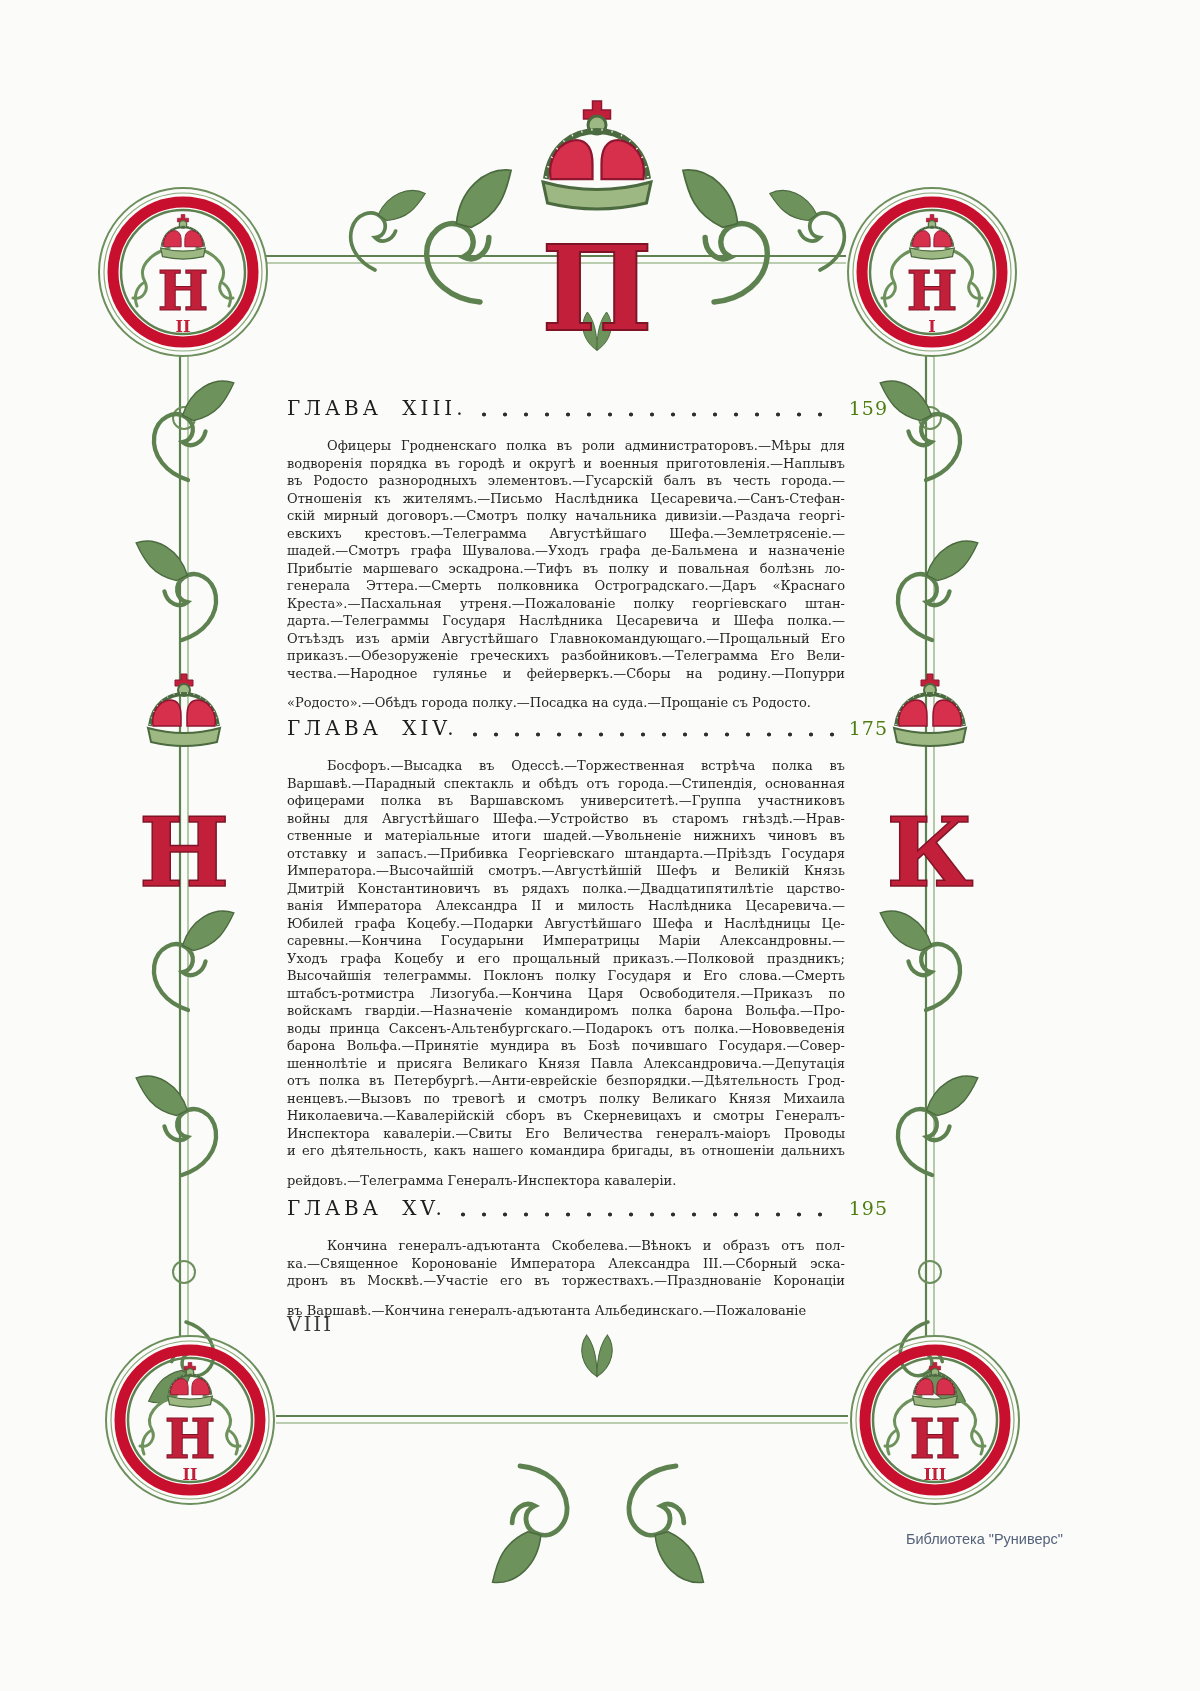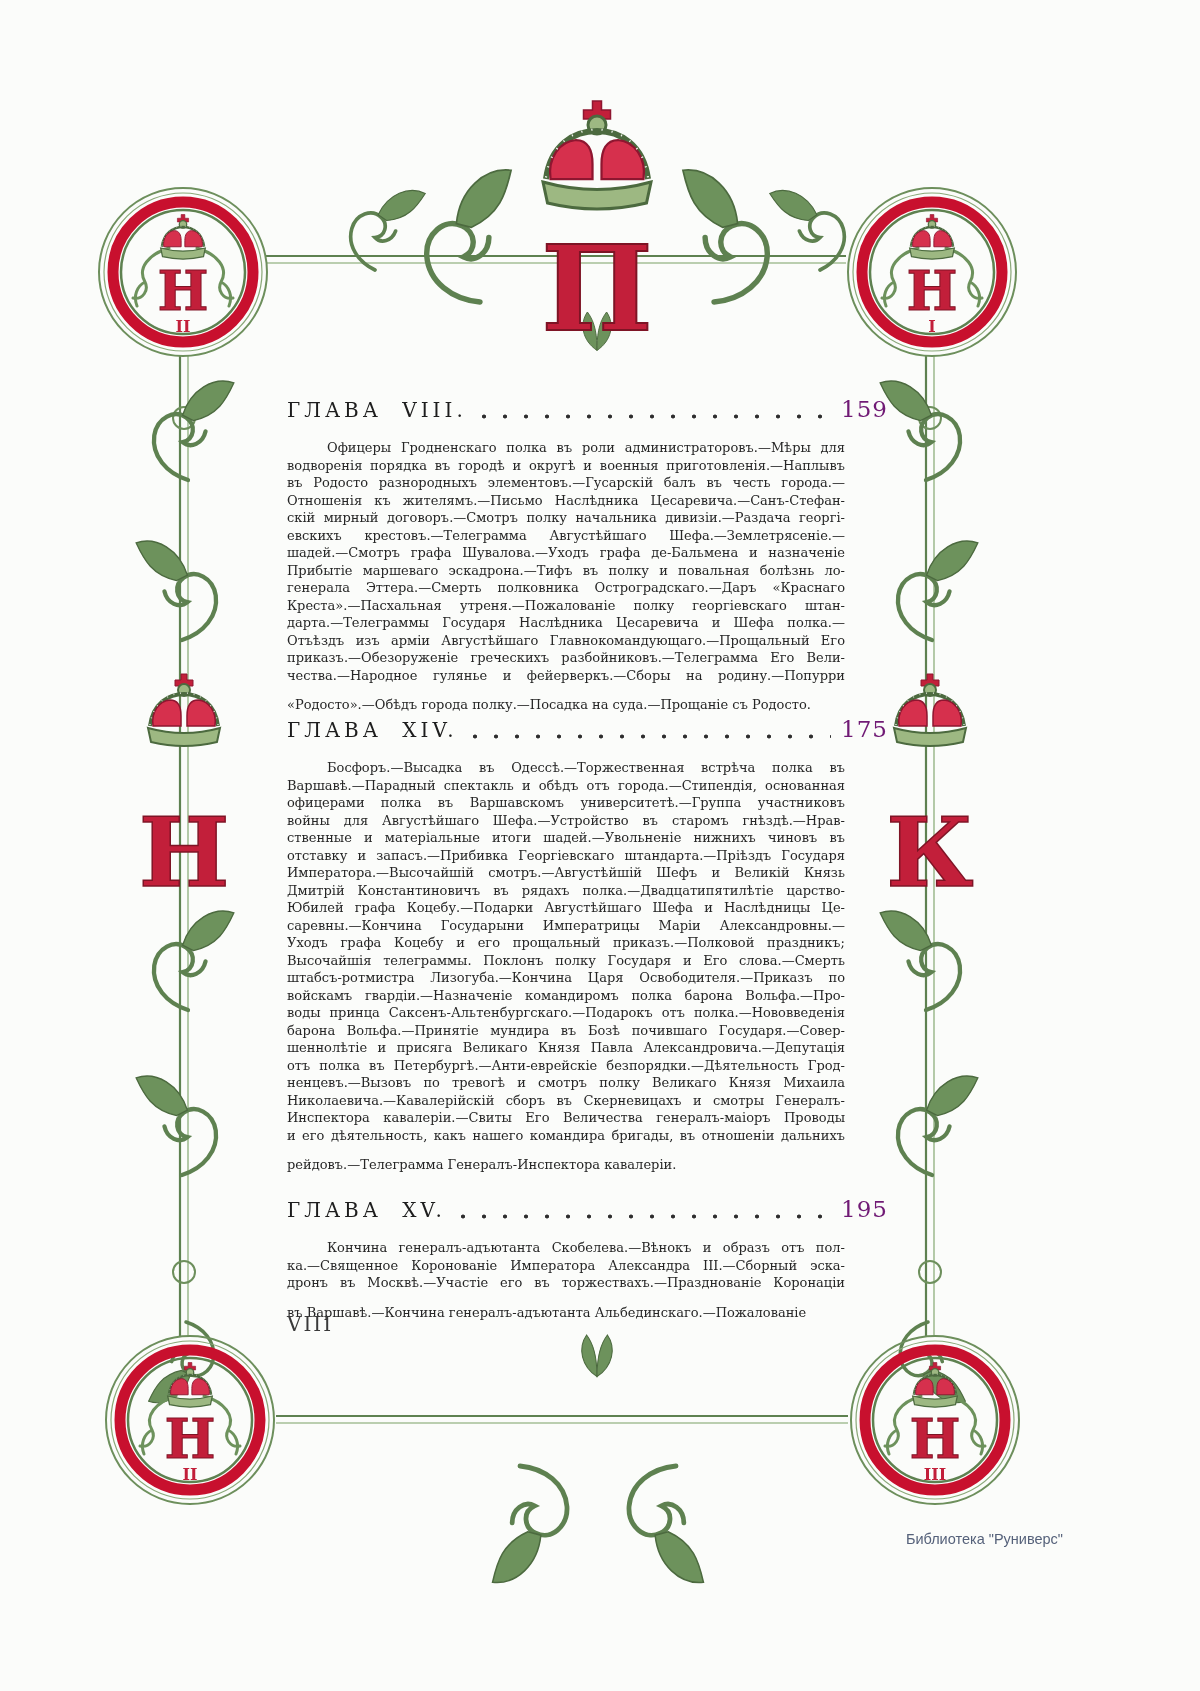--- a/index.html
+++ b/index.html
@@ -27,21 +27,21 @@
   .side-letter{font-family:"DejaVu Serif",serif;font-weight:bold;font-size:96px;
     fill:#c21f3a;stroke:#7e1425;stroke-width:1.5;text-anchor:middle;}
 
   .toc{position:absolute;left:287px;top:0;width:601px;height:1691px;}
   .chapter{position:absolute;left:0;width:601px;}
   .h-row{display:flex;align-items:baseline;white-space:nowrap;}
   .h-label{font-size:20px;letter-spacing:4px;word-spacing:10px;color:#1d1d1d;}
   .dots{flex:1;align-self:flex-end;height:15px;margin:0 10px 0 14px;
     background-image:radial-gradient(circle at 3px 50%, #2e2e2e 1.7px, transparent 2.3px);
     background-size:21px 7px;background-repeat:repeat-x;background-position:left bottom 2px;}
-  .h-page{font-size:23px;letter-spacing:1px;color:#701a75;}
+  .h-page{font-size:19px;letter-spacing:1px;color:#4d7c0f;}
   .summary{margin-top:17px;width:558px;font-size:13px;line-height:17.5px;color:#262626;}
   .s-line{text-align:justify;text-align-last:justify;}
   .s-line.first{padding-left:40px;}
   .s-line.last{text-align-last:left;margin-top:12px;}
 
   .folio{position:absolute;left:287px;top:1312px;width:530px;
     font-size:20px;letter-spacing:2px;color:#3a3a3a;}
   .watermark{position:absolute;right:137px;top:1531px;
     font-family:"Liberation Sans",sans-serif;font-size:14.5px;color:#55617a;}
 </style>
@@ -157,21 +157,21 @@
     </g>
     <g>
       <use href="#crown" transform="translate(930,728)"></use>
       <text class="side-letter" x="930" y="886">К</text>
     </g>
   </svg>
 
   <main class="toc">
       <section class="chapter" style="top: 396px;">
         <div class="h-row">
-          <span class="h-label">ГЛАВА VIII.</span>
+          <span class="h-label">ГЛАВА XIII.</span>
           <span class="dots"></span>
           <span class="h-page">159</span>
         </div>
         <div class="summary">
           <div class="s-line first">Офицеры Гродненскаго полка въ роли администраторовъ.—Мѣры для</div>
           <div class="s-line">водворенія порядка въ городѣ и округѣ и военныя приготовленія.—Наплывъ</div>
           <div class="s-line">въ Родосто разнородныхъ элементовъ.—Гусарскій балъ въ честь города.—</div>
           <div class="s-line">Отношенія къ жителямъ.—Письмо Наслѣдника Цесаревича.—Санъ-Стефан-</div>
           <div class="s-line">скій мирный договоръ.—Смотръ полку начальника дивизіи.—Раздача георгі-</div>
           <div class="s-line">евскихъ крестовъ.—Телеграмма Августѣйшаго Шефа.—Землетрясеніе.—</div>
@@ -194,20 +194,21 @@
         </div>
         <div class="summary">
           <div class="s-line first">Босфоръ.—Высадка въ Одессѣ.—Торжественная встрѣча полка въ</div>
           <div class="s-line">Варшавѣ.—Парадный спектакль и обѣдъ отъ города.—Стипендія, основанная</div>
           <div class="s-line">офицерами полка въ Варшавскомъ университетѣ.—Группа участниковъ</div>
           <div class="s-line">войны для Августѣйшаго Шефа.—Устройство въ старомъ гнѣздѣ.—Нрав-</div>
           <div class="s-line">ственные и матеріальные итоги шадей.—Увольненіе нижнихъ чиновъ въ</div>
           <div class="s-line">отставку и запасъ.—Прибивка Георгіевскаго штандарта.—Пріѣздъ Государя</div>
           <div class="s-line">Императора.—Высочайшій смотръ.—Августѣйшій Шефъ и Великій Князь</div>
           <div class="s-line">Дмитрій Константиновичъ въ рядахъ полка.—Двадцатипятилѣтіе царство-</div>
+          <div class="s-line">ванія Императора Александра II и милость Наслѣдника Цесаревича.—</div>
           <div class="s-line">Юбилей графа Коцебу.—Подарки Августѣйшаго Шефа и Наслѣдницы Це-</div>
           <div class="s-line">саревны.—Кончина Государыни Императрицы Маріи Александровны.—</div>
           <div class="s-line">Уходъ графа Коцебу и его прощальный приказъ.—Полковой праздникъ;</div>
           <div class="s-line">Высочайшія телеграммы. Поклонъ полку Государя и Его слова.—Смерть</div>
           <div class="s-line">штабсъ-ротмистра Лизогуба.—Кончина Царя Освободителя.—Приказъ по</div>
           <div class="s-line">войскамъ гвардіи.—Назначеніе командиромъ полка барона Вольфа.—Про-</div>
           <div class="s-line">воды принца Саксенъ-Альтенбургскаго.—Подарокъ отъ полка.—Нововведенія</div>
           <div class="s-line">барона Вольфа.—Принятіе мундира въ Бозѣ почившаго Государя.—Совер-</div>
           <div class="s-line">шеннолѣтіе и присяга Великаго Князя Павла Александровича.—Депутація</div>
           <div class="s-line">отъ полка въ Петербургѣ.—Анти-еврейскіе безпорядки.—Дѣятельность Грод-</div>

